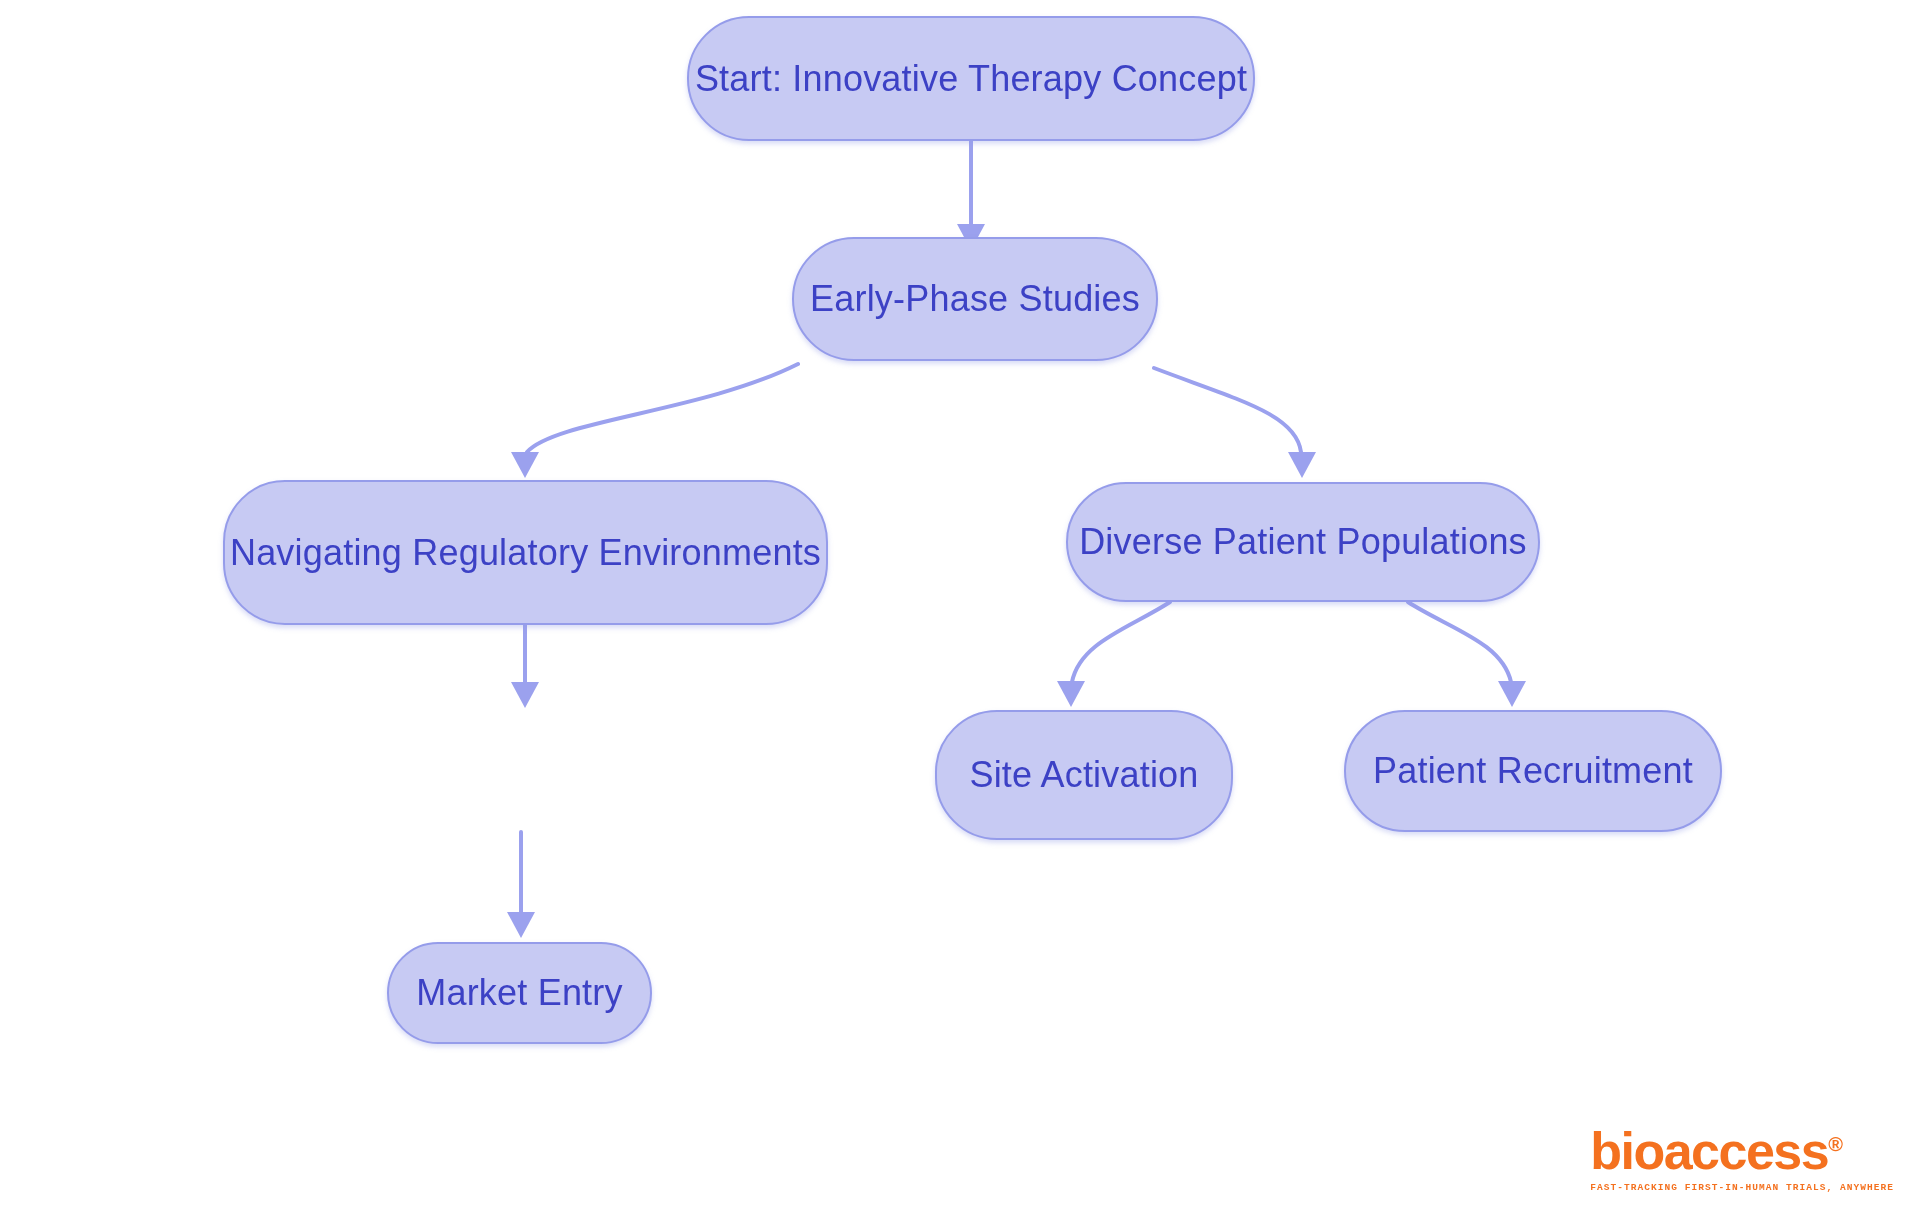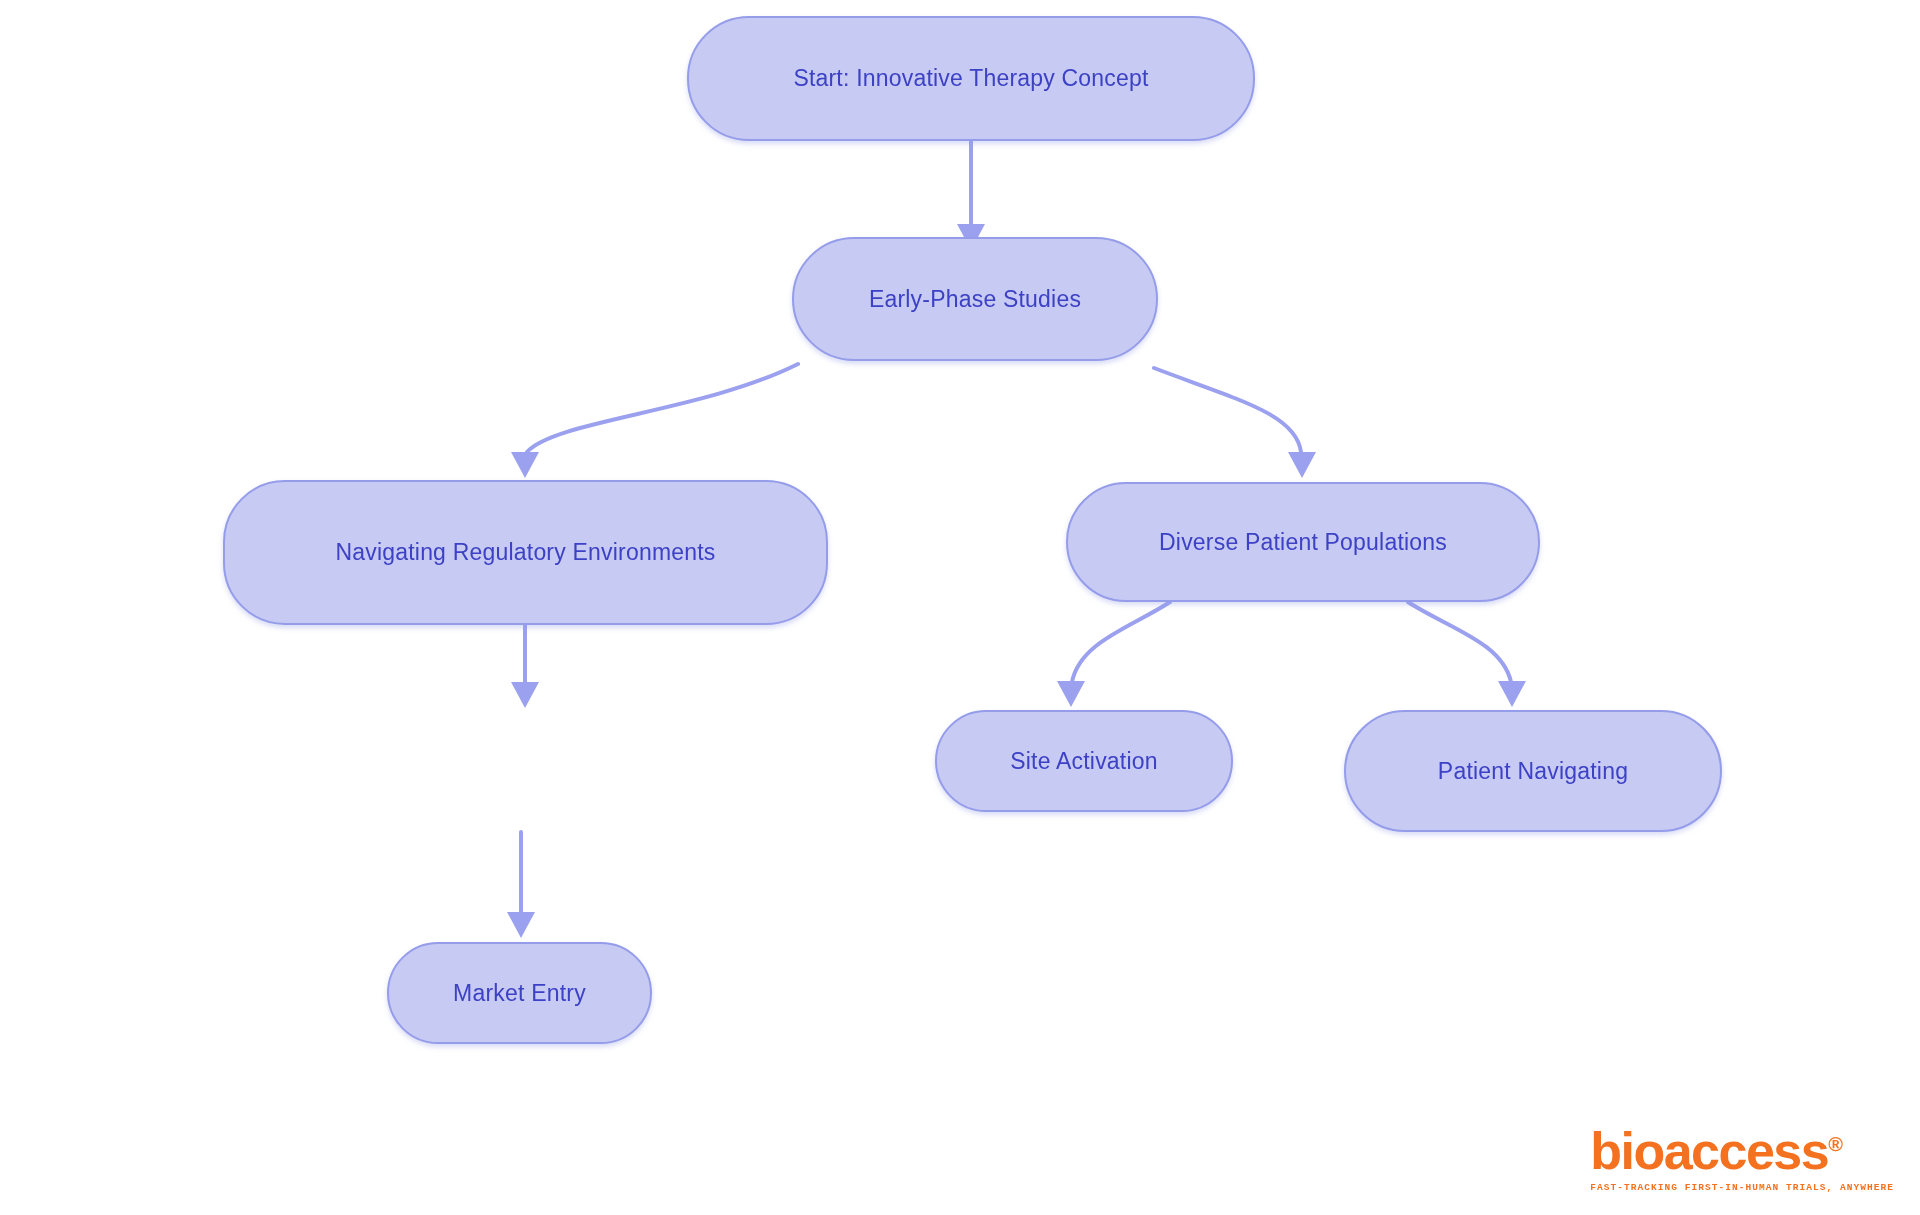--- a/index.html
+++ b/index.html
@@ -22,21 +22,21 @@
   .node-layer{position:absolute;inset:0;}
   .node{
     position:absolute;
     box-sizing:border-box;
     display:flex;align-items:center;justify-content:center;
     text-align:center;
     background:var(--node-fill);
     border:2px solid var(--node-border);
     border-radius:62px;
     color:var(--node-text);
-    font-size:23px;
+    font-size:36px;
     letter-spacing:0.2px;
     box-shadow:0 3px 5px rgba(145,155,230,0.35);
   }
   .logo{
     position:absolute;
     right:26px;bottom:22px;
     color:var(--orange);
     text-align:left;
   }
   .logo .wordmark{
@@ -85,25 +85,25 @@
       </div>
       <div class="node" style="left: 792px; top: 237px; width: 366px; height: 124px;">
         <span>Early-Phase Studies</span>
       </div>
       <div class="node" style="left: 223px; top: 480px; width: 605px; height: 145px;">
         <span>Navigating Regulatory Environments</span>
       </div>
       <div class="node" style="left: 1066px; top: 482px; width: 474px; height: 120px;">
         <span>Diverse Patient Populations</span>
       </div>
-      <div class="node" style="left: 935px; top: 710px; width: 298px; height: 102px;">
+      <div class="node" style="left: 935px; top: 710px; width: 298px; height: 130px;">
         <span>Site Activation</span>
       </div>
       <div class="node" style="left: 1344px; top: 710px; width: 378px; height: 122px;">
-        <span>Patient Navigating</span>
+        <span>Patient Recruitment</span>
       </div>
       <div class="node" style="left: 387px; top: 942px; width: 265px; height: 102px;">
         <span>Market Entry</span>
       </div>
     </div>
 
   <div class="logo">
     <div class="wordmark"><span>bioaccess</span><span class="reg">®</span></div>
     <div class="tagline">FAST-TRACKING FIRST-IN-HUMAN TRIALS, ANYWHERE</div>
   </div>

